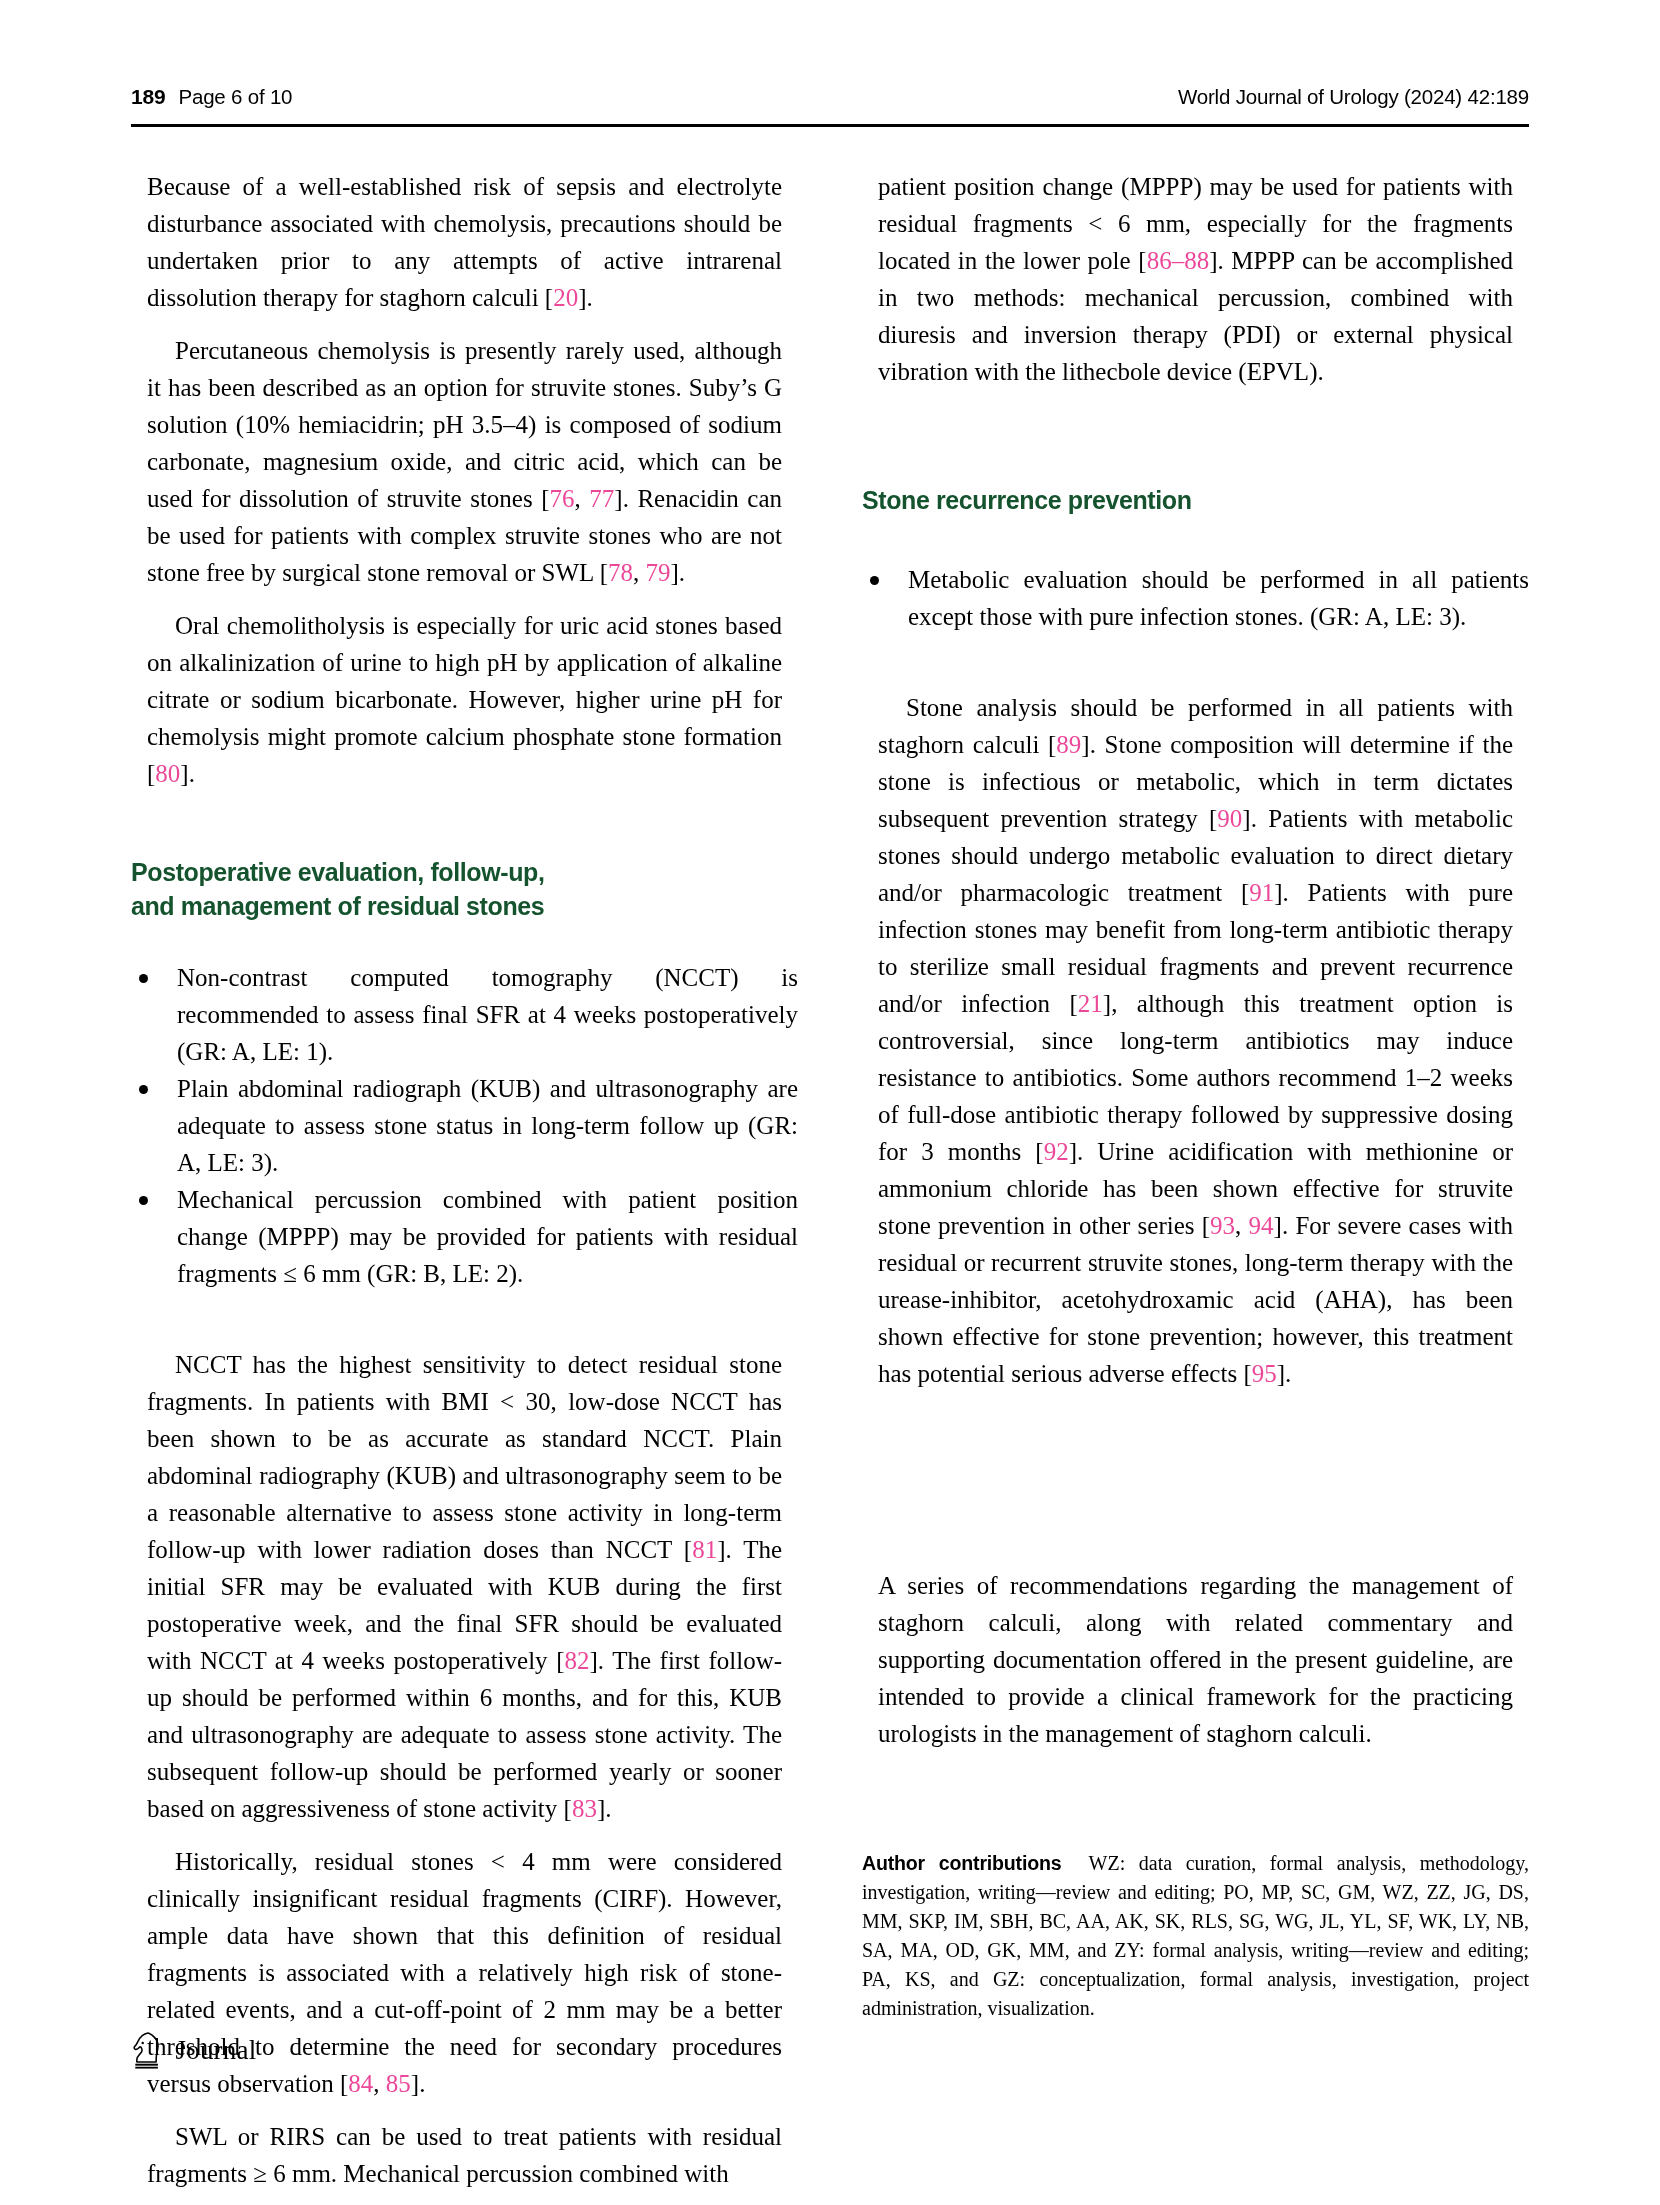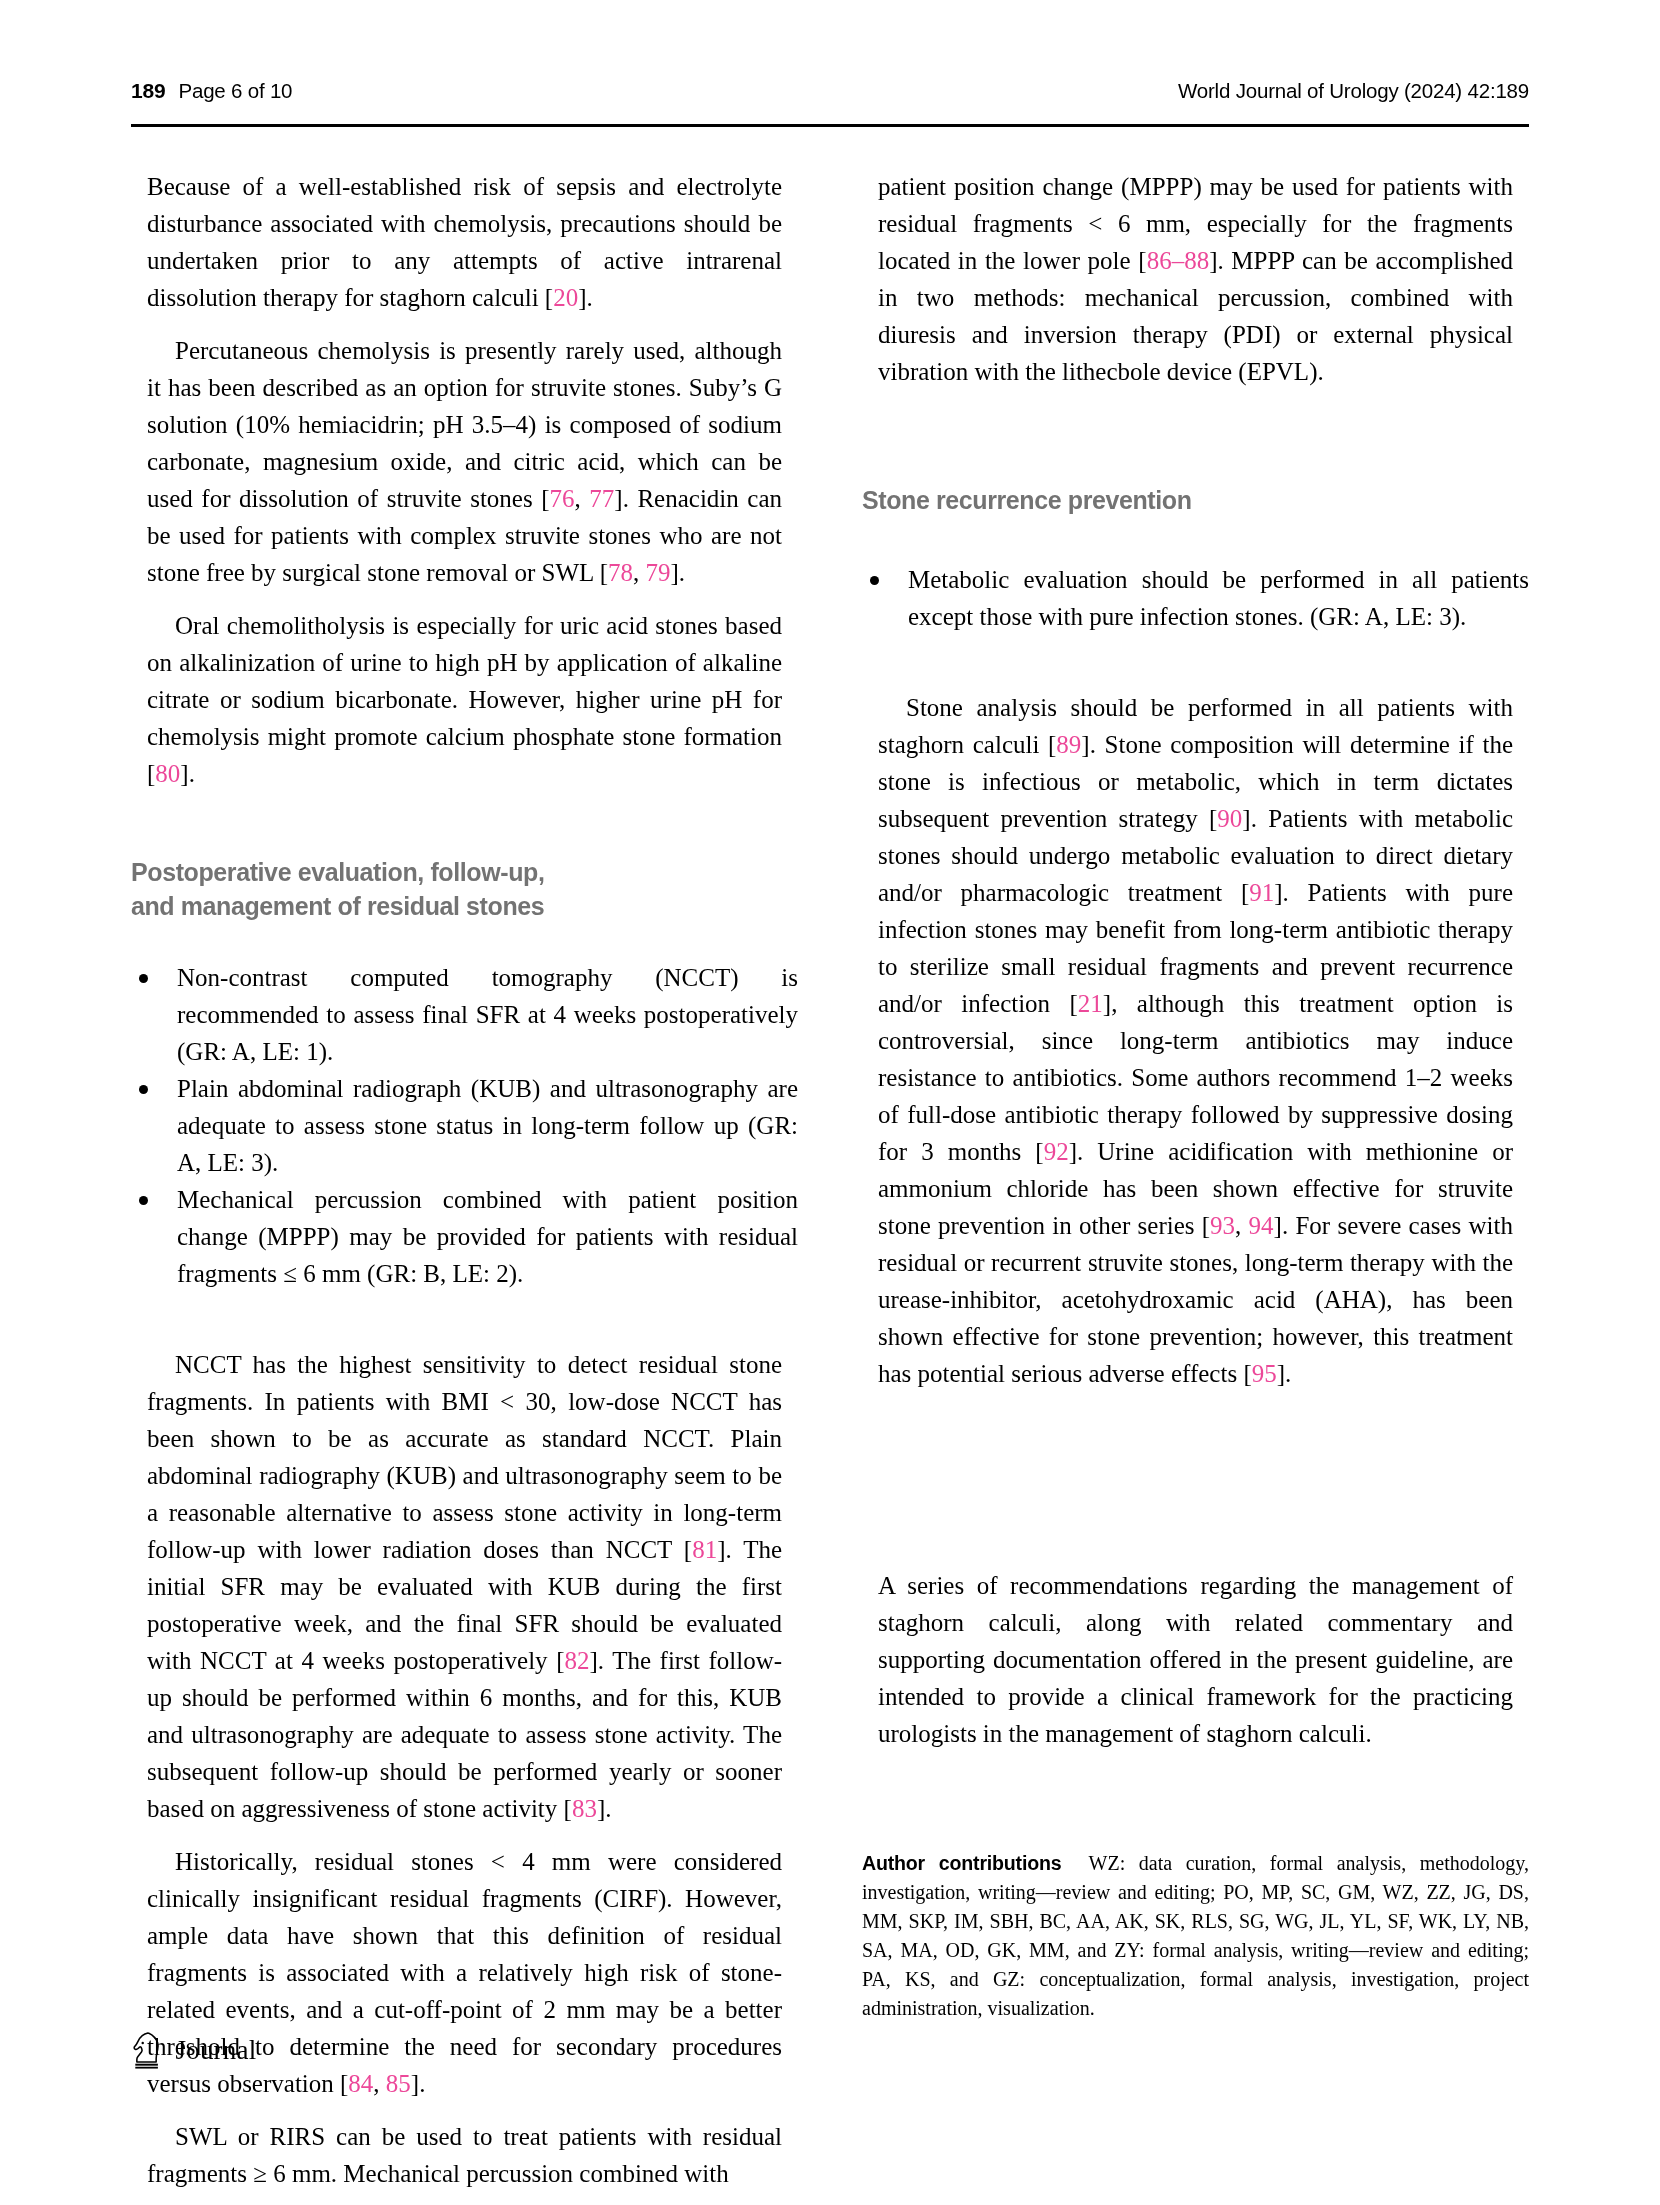--- a/index.html
+++ b/index.html
@@ -27,21 +27,21 @@
   }
 
   
   .running-head {
     position: absolute;
     left: 131px;
     right: 131px;
     top: 79px;
     height: 36px;
     display: flex;
-    align-items: flex-start;
+    align-items: center;
     justify-content: space-between;
     font-family: "Liberation Sans", "DejaVu Sans", sans-serif;
     font-size: 20.5px;
   }
   .rh-left {
     display: flex;
     align-items: baseline;
     gap: 13px;
     white-space: nowrap;
   }
@@ -95,21 +95,21 @@
   p.body.noindent { text-indent: 0; }
   .gap-lg { height: 38px; }
 
   h2.section {
     margin: 0;
     font-family: "Liberation Sans", "DejaVu Sans", sans-serif;
     font-weight: bold;
     font-size: 25px;
     line-height: 34px;
     letter-spacing: -0.4px;
-    color: #737373;
+    color: #14532d;
   }
   .sec-before { height: 47px; }
   .sec-after  { height: 36px; }
   .sec-before-big { height: 77px; }
   .sec-after-big  { height: 44px; }
 
   
   ul.bullets {
     margin: 0;
     padding: 0;

